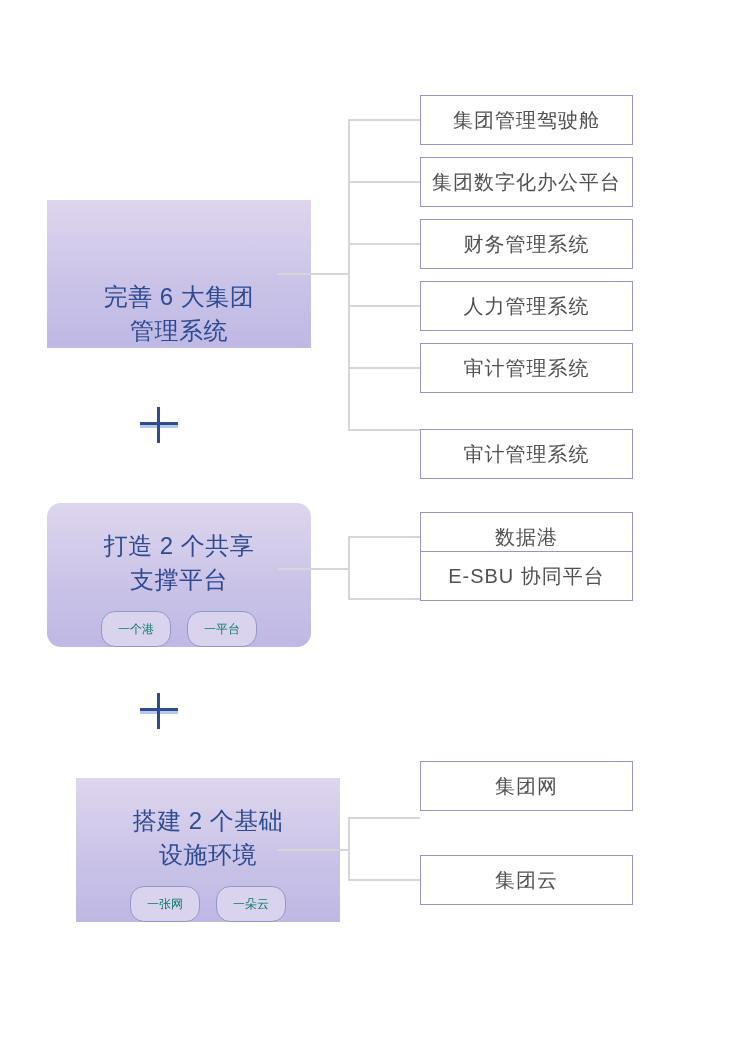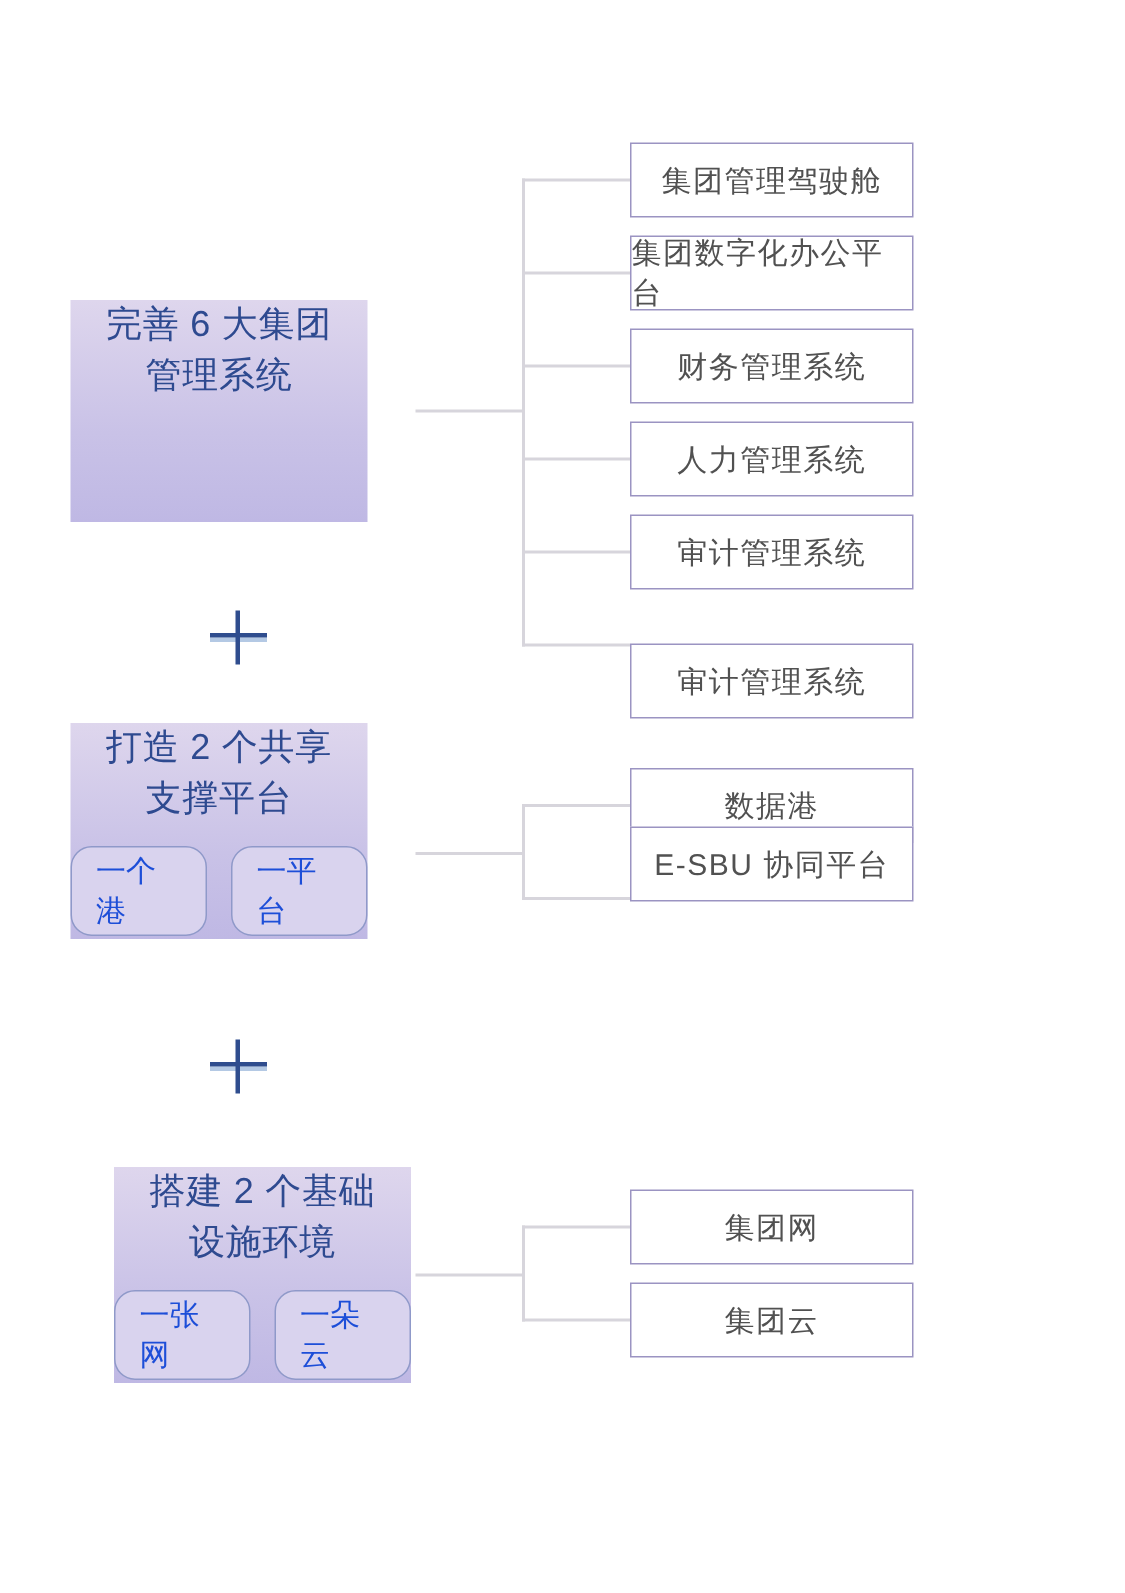--- a/index.html
+++ b/index.html
@@ -2,44 +2,44 @@
 <html><head>
 <meta charset="utf-8">
 <style>
   html,body{margin:0;padding:0;background:#ffffff;}
   .canvas{
     position:relative;width:750px;height:1062px;background:#ffffff;overflow:hidden;
     font-family:"Liberation Sans",sans-serif;
   }
   
   .gbox{
-    position:absolute;left:47px;width:198px;
+    position:absolute;left:47px;width:264px;
     background:linear-gradient(180deg,#ded6ed 0%,#c9c2e7 60%,#bfb8e4 100%);
-    display:flex;flex-direction:column;align-items:center;justify-content:flex-start;gap:14px;
+    display:flex;flex-direction:column;align-items:center;justify-content:flex-end;gap:14px;
   }
   .g1{top:200px;height:148px;}
-  .g2{top:482px;height:144px;}
+  .g2{top:503px;height:144px;border-radius:14px;}
   .g3{top:778px;height:144px;margin-left:29px;}
   .gtitle{font-size:24px;line-height:34px;color:#2e4a90;text-align:center;font-weight:400;letter-spacing:0.5px;}
   .pills{display:flex;gap:16px;}
   .pill{
-    height:26px;padding:16px 16px;border-radius:14px;background:#d9d3ee;
-    border:1px solid #8f99c9;color:#1d4ed8;font-size:20px;
+    height:26px;padding:4px 16px;border-radius:14px;background:#d9d3ee;
+    border:1px solid #8f99c9;color:#0f766e;font-size:12px;
     display:flex;align-items:center;justify-content:center;
   }
   
   .item{
-    position:absolute;left:420px;width:189px;height:50px;background:#ffffff;
+    position:absolute;left:420px;width:213px;height:50px;background:#ffffff;
     border:1.5px solid #9b94c2;box-sizing:border-box;
     display:flex;align-items:center;justify-content:center;
     font-size:20px;letter-spacing:1px;color:#515151;
   }
   .i1-1{top:95px}.i1-2{top:157px}.i1-3{top:219px}.i1-4{top:281px}.i1-5{top:343px}.i1-6{top:429px}
   .i2-1{top:512px}.i2-2{top:551px}
-  .i3-1{top:793px}.i3-2{top:855px}
+  .i3-1{top:761px}.i3-2{top:855px}
   
   .hl{position:absolute;height:2px;background:#d7d5dc;}
   .vl{position:absolute;width:2px;background:#d7d5dc;}
   .c1-stub{left:277px;top:273px;width:72px;}
   .c1-spine{left:348px;top:119px;height:312px;}
   .c1-b1{left:348px;top:119px;width:72px;}
   .c1-b2{left:348px;top:181px;width:72px;}
   .c1-b3{left:348px;top:243px;width:72px;}
   .c1-b4{left:348px;top:305px;width:72px;}
   .c1-b5{left:348px;top:367px;width:72px;}

